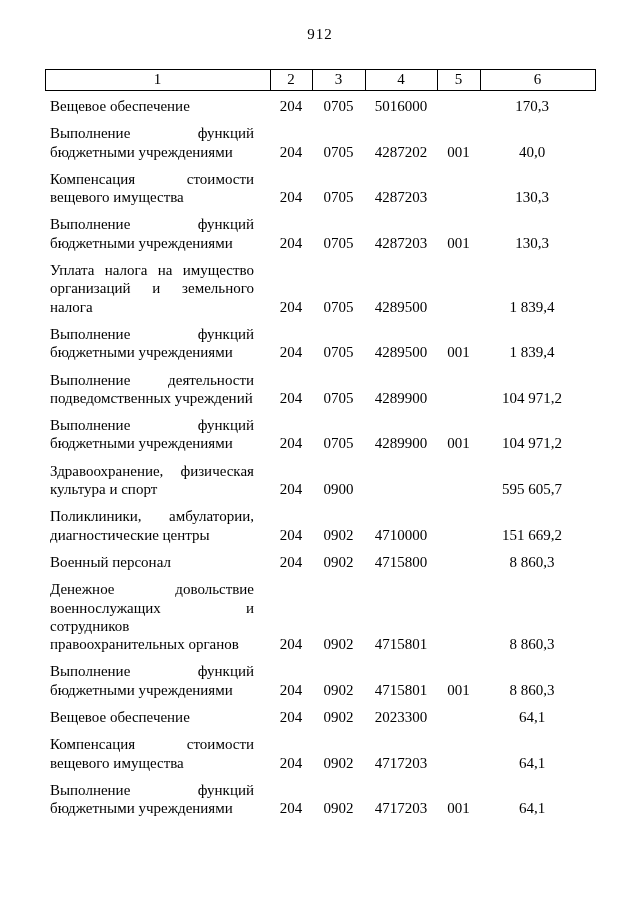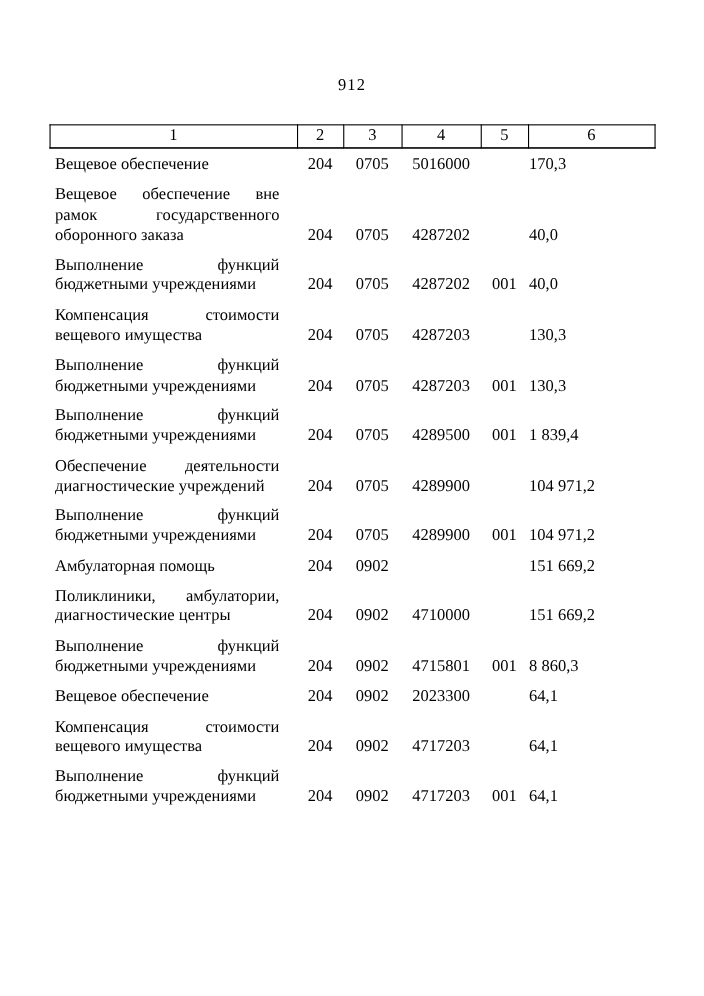--- a/index.html
+++ b/index.html
@@ -12,21 +12,20 @@
     height: 905px;
     font-family: "Liberation Serif", "DejaVu Serif", serif;
     color: #000;
     position: relative;
   }
   .page-number {
     text-align: center;
     padding-top: 26px;
     font-size: 15px;
     letter-spacing: 1px;
-    margin-top: 44px;
   }
   table.budget {
     border-collapse: collapse;
     table-layout: fixed;
     width: 550px;
     margin: 26px auto 0 auto;
   }
   table.budget th {
     border: 1px solid #000;
     border-top: 1.5px solid #000;
@@ -44,21 +43,21 @@
   }
   td.c1 {
     text-align: justify;
     padding-left: 5px;
     padding-right: 16px;
   }
   td.c2, td.c3, td.c4, td.c5 {
     text-align: center;
   }
   td.c6 {
-    text-align: left;
+    text-align: center;
     padding-right: 12px;
     white-space: nowrap;
   }
 </style>
 </head>
 <body>
 
 <div class="page-number">912</div>
 
 <table class="budget">
@@ -83,90 +82,106 @@
   <tbody>
       <tr>
         <td class="c1">Вещевое обеспечение</td>
         <td class="c2">204</td>
         <td class="c3">0705</td>
         <td class="c4">5016000</td>
         <td class="c5"></td>
         <td class="c6">170,3</td>
       </tr>
       <tr>
-        <td class="c1">Вещевое обеспечение вне рамок государственного оборонного заказа</td>
+        <td class="c1">Выполнение функций бюджетными учреждениями</td>
         <td class="c2">204</td>
         <td class="c3">0705</td>
         <td class="c4">4287202</td>
-        <td class="c5"></td>
+        <td class="c5">001</td>
         <td class="c6">40,0</td>
       </tr>
       <tr>
-        <td class="c1">Выполнение функций бюджетными учреждениями</td>
-        <td class="c2">204</td>
-        <td class="c3">0705</td>
-        <td class="c4">4287202</td>
-        <td class="c5">001</td>
-        <td class="c6">40,0</td>
-      </tr>
-      <tr>
         <td class="c1">Компенсация стоимости вещевого имущества</td>
         <td class="c2">204</td>
         <td class="c3">0705</td>
         <td class="c4">4287203</td>
         <td class="c5"></td>
         <td class="c6">130,3</td>
       </tr>
       <tr>
         <td class="c1">Выполнение функций бюджетными учреждениями</td>
         <td class="c2">204</td>
         <td class="c3">0705</td>
         <td class="c4">4287203</td>
         <td class="c5">001</td>
         <td class="c6">130,3</td>
       </tr>
       <tr>
-        <td class="c1">Выполнение функций бюджетными учреждениями</td>
+        <td class="c1">Уплата налога на имущество организаций и земельного налога</td>
         <td class="c2">204</td>
         <td class="c3">0705</td>
         <td class="c4">4289500</td>
-        <td class="c5">001</td>
+        <td class="c5"></td>
         <td class="c6">1 839,4</td>
       </tr>
       <tr>
-        <td class="c1">Обеспечение деятельности диагностические учреждений</td>
+        <td class="c1">Выполнение функций бюджетными учреждениями</td>
+        <td class="c2">204</td>
+        <td class="c3">0705</td>
+        <td class="c4">4289500</td>
+        <td class="c5">001</td>
+        <td class="c6">1 839,4</td>
+      </tr>
+      <tr>
+        <td class="c1">Выполнение деятельности подведомственных учреждений</td>
         <td class="c2">204</td>
         <td class="c3">0705</td>
         <td class="c4">4289900</td>
         <td class="c5"></td>
         <td class="c6">104 971,2</td>
       </tr>
       <tr>
         <td class="c1">Выполнение функций бюджетными учреждениями</td>
         <td class="c2">204</td>
         <td class="c3">0705</td>
         <td class="c4">4289900</td>
         <td class="c5">001</td>
         <td class="c6">104 971,2</td>
       </tr>
       <tr>
-        <td class="c1">Амбулаторная помощь</td>
-        <td class="c2">204</td>
-        <td class="c3">0902</td>
+        <td class="c1">Здравоохранение, физическая культура и спорт</td>
+        <td class="c2">204</td>
+        <td class="c3">0900</td>
         <td class="c4"></td>
         <td class="c5"></td>
+        <td class="c6">595 605,7</td>
+      </tr>
+      <tr>
+        <td class="c1">Поликлиники, амбулатории, диагностические центры</td>
+        <td class="c2">204</td>
+        <td class="c3">0902</td>
+        <td class="c4">4710000</td>
+        <td class="c5"></td>
         <td class="c6">151 669,2</td>
       </tr>
       <tr>
-        <td class="c1">Поликлиники, амбулатории, диагностические центры</td>
-        <td class="c2">204</td>
-        <td class="c3">0902</td>
-        <td class="c4">4710000</td>
-        <td class="c5"></td>
-        <td class="c6">151 669,2</td>
+        <td class="c1">Военный персонал</td>
+        <td class="c2">204</td>
+        <td class="c3">0902</td>
+        <td class="c4">4715800</td>
+        <td class="c5"></td>
+        <td class="c6">8 860,3</td>
+      </tr>
+      <tr>
+        <td class="c1">Денежное довольствие военнослужащих и сотрудников правоохранительных органов</td>
+        <td class="c2">204</td>
+        <td class="c3">0902</td>
+        <td class="c4">4715801</td>
+        <td class="c5"></td>
+        <td class="c6">8 860,3</td>
       </tr>
       <tr>
         <td class="c1">Выполнение функций бюджетными учреждениями</td>
         <td class="c2">204</td>
         <td class="c3">0902</td>
         <td class="c4">4715801</td>
         <td class="c5">001</td>
         <td class="c6">8 860,3</td>
       </tr>
       <tr>

